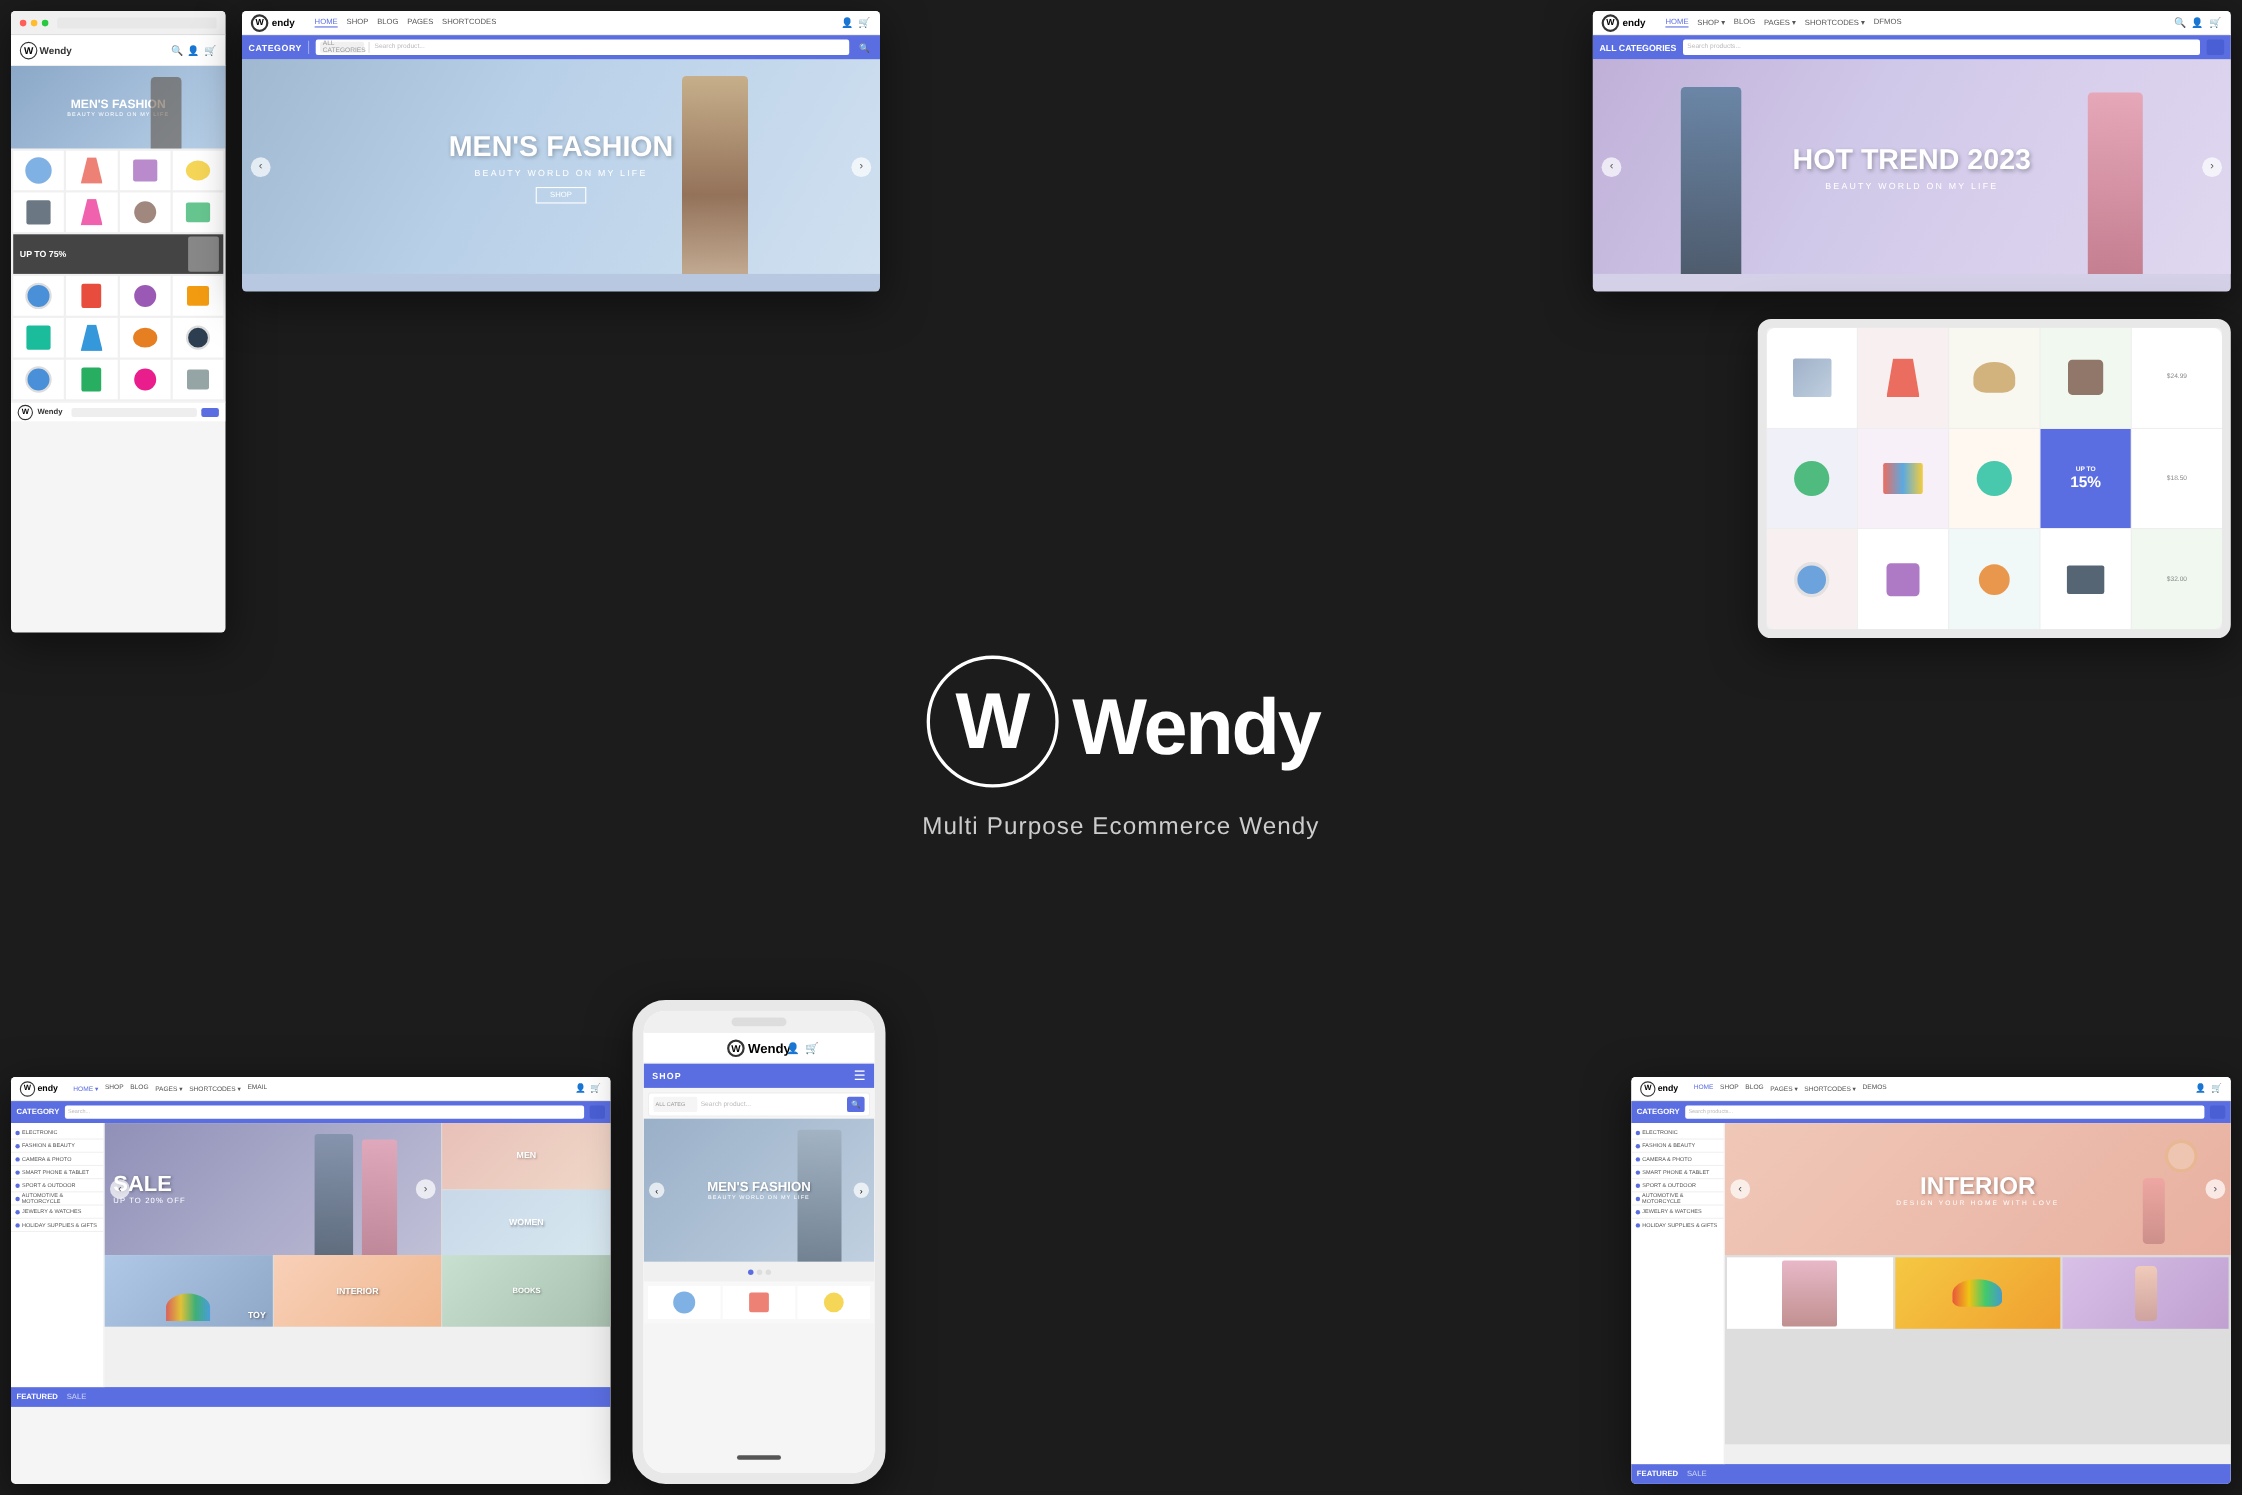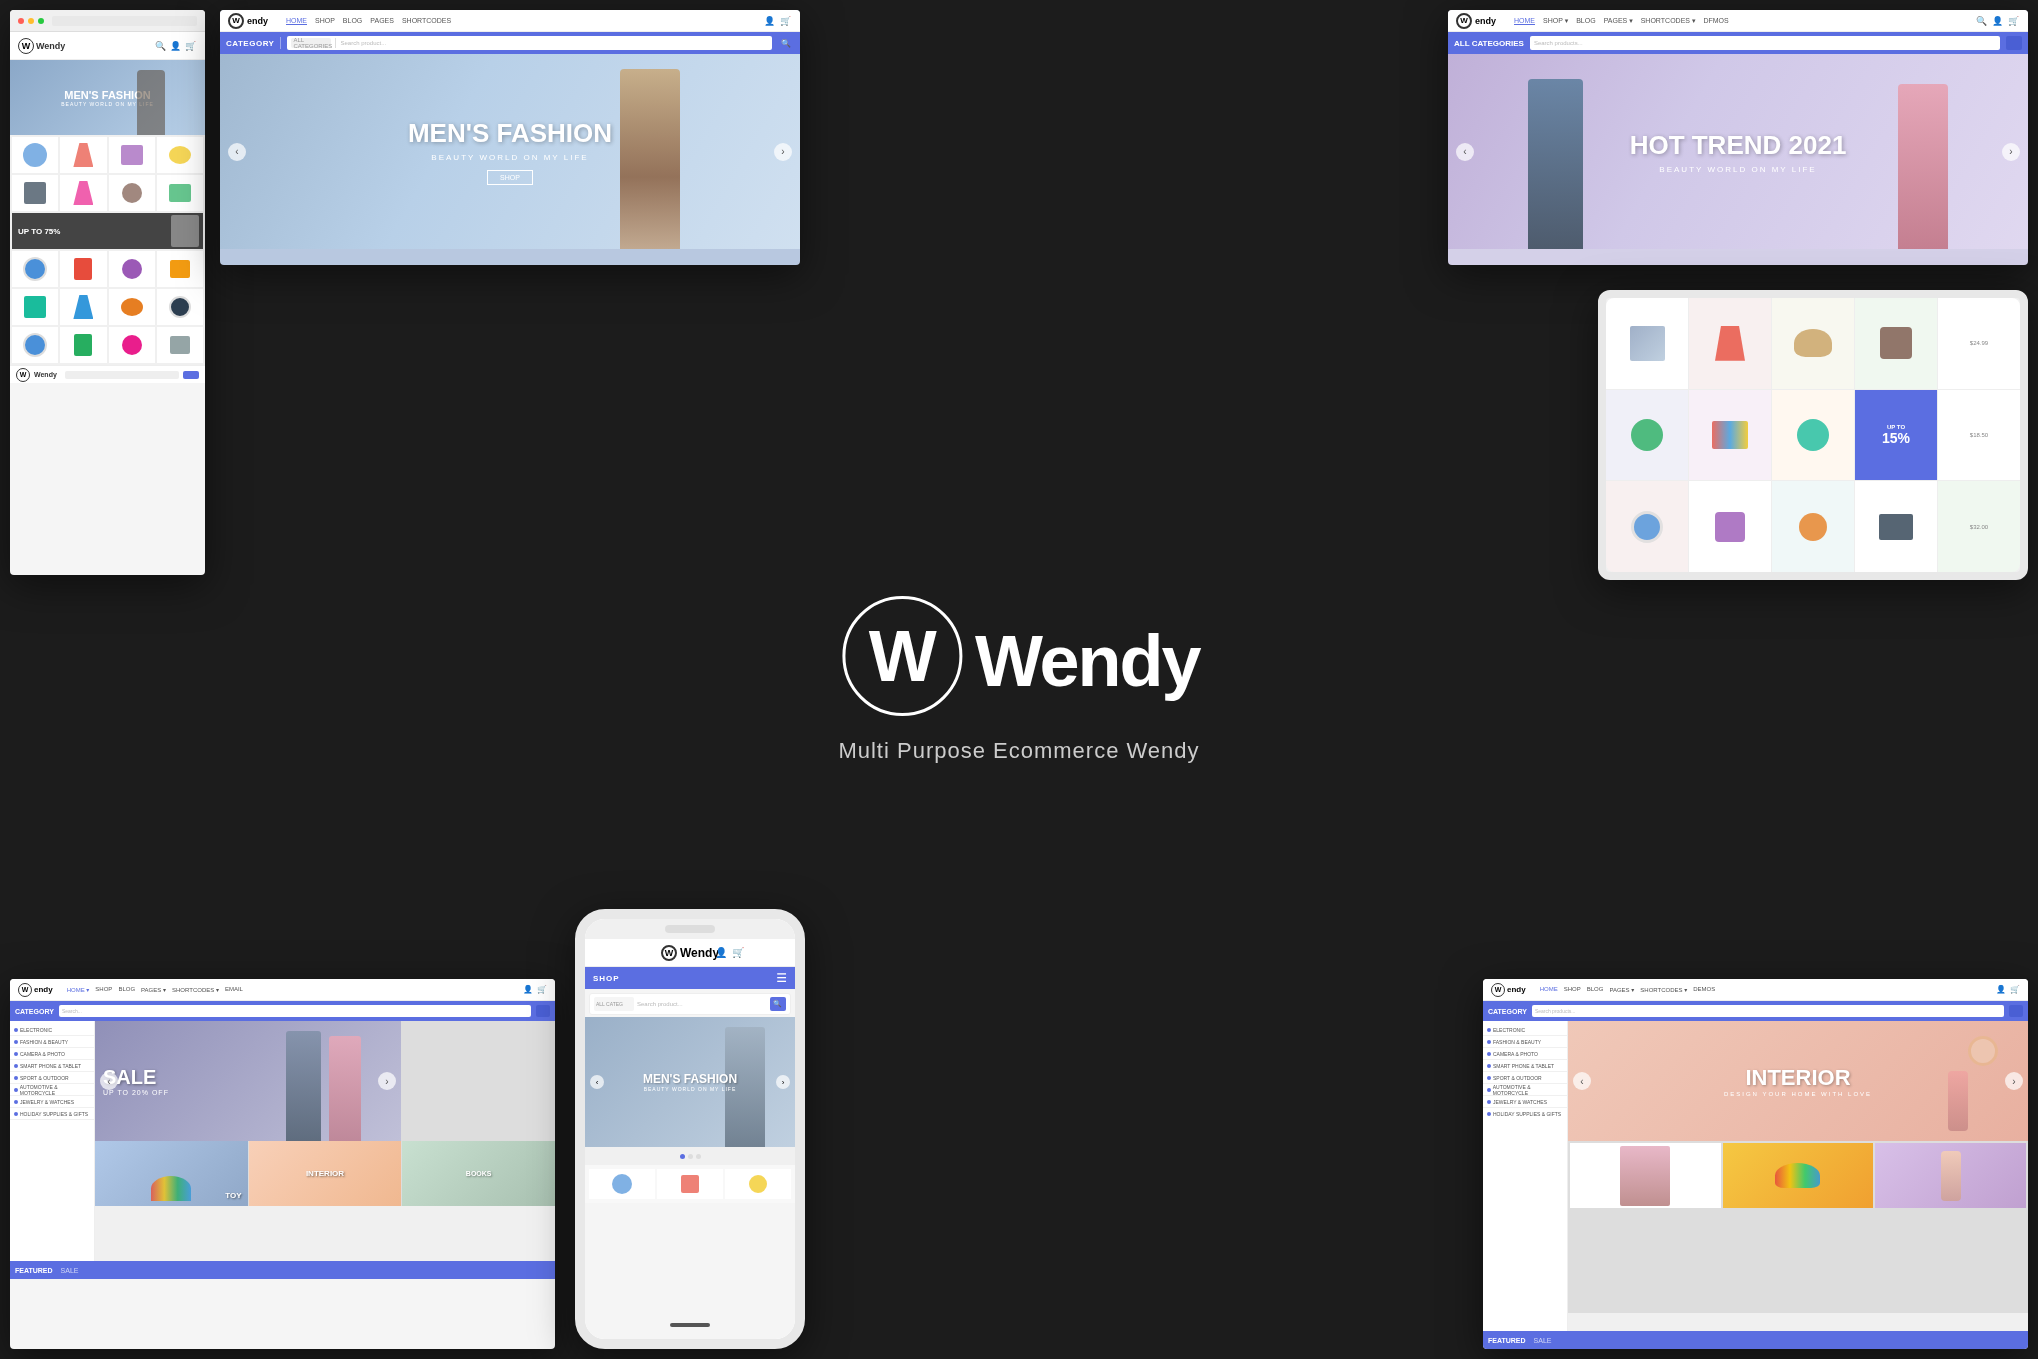--- a/index.html
+++ b/index.html
@@ -430,21 +430,21 @@
       <span style="font-size:6px;color:#bbb;">Search products...</span>
     </div>
     <div style="width:16px;height:14px;background:#4a5fd4;border-radius:2px;"></div>
   </div>
 
   <div style="height:195px;background:linear-gradient(120deg,#c0b0d8 0%,#d0c8e8 40%,#e0d8f0 100%);position:relative;display:flex;align-items:center;justify-content:center;overflow:hidden;">
 
     <div style="position:absolute;bottom:0;left:80px;width:55px;height:170px;background:linear-gradient(to bottom,#6080a0,#405060);border-radius:4px 4px 0 0;opacity:0.9;"></div>
     <div style="position:absolute;bottom:0;right:80px;width:50px;height:165px;background:linear-gradient(to bottom,#e8a0b0,#c07080);border-radius:4px 4px 0 0;opacity:0.85;"></div>
     <div style="text-align:center;color:white;z-index:2;">
-      <div style="font-size:26px;font-weight:900;text-shadow:1px 1px 4px rgba(0,0,0,0.3);">HOT TREND 2021</div>
+      <div style="font-size:26px;font-weight:900;text-shadow:1px 1px 4px rgba(0,0,0,0.3);">HOT TREND 2023</div>
       <div style="font-size:8px;letter-spacing:2px;margin-top:4px;">BEAUTY WORLD ON MY LIFE</div>
     </div>
     <div class="hero-arrow hero-arrow-left">‹</div>
     <div class="hero-arrow hero-arrow-right">›</div>
   </div>
 </div>
 
 <div class="preview-card preview-tablet" style="background:#f0f0f0;">
   <div style="border-radius:8px;overflow:hidden;height:100%;background:white;">
     <div style="display:grid;grid-template-columns:repeat(5,1fr);grid-template-rows:repeat(3,1fr);gap:1px;background:#eee;height:100%;">
@@ -578,20 +578,28 @@
             <div style="font-size:20px;font-weight:900;text-shadow:1px 1px 3px rgba(0,0,0,0.4);">SALE</div>
             <div style="font-size:7px;letter-spacing:1px;">UP TO 20% OFF</div>
           </div>
 
           <div style="position:absolute;bottom:0;right:80px;width:35px;height:110px;background:linear-gradient(to bottom,#8090a8,#506070);border-radius:3px 3px 0 0;opacity:0.85;"></div>
           <div style="position:absolute;bottom:0;right:40px;width:32px;height:105px;background:linear-gradient(to bottom,#e8a8b8,#c08090);border-radius:3px 3px 0 0;opacity:0.85;"></div>
           <div class="hero-arrow" style="left:5px;top:50%;transform:translateY(-50%);">‹</div>
           <div class="hero-arrow" style="right:5px;top:50%;transform:translateY(-50%);">›</div>
         </div>
 
+        <div style="display:flex;flex-direction:column;gap:1px;background:#ddd;">
+          <div style="flex:1;background:linear-gradient(135deg,#e8c0b8,#f0d8c8);display:flex;align-items:center;justify-content:center;">
+            <div style="font-size:8px;font-weight:bold;color:white;text-shadow:1px 1px 2px rgba(0,0,0,0.3);">MEN</div>
+          </div>
+          <div style="flex:1;background:linear-gradient(135deg,#c8d8e8,#d8e8f0);display:flex;align-items:center;justify-content:center;">
+            <div style="font-size:8px;font-weight:bold;color:white;text-shadow:1px 1px 2px rgba(0,0,0,0.3);">WOMEN</div>
+          </div>
+        </div>
       </div>
 
       <div style="display:grid;grid-template-columns:repeat(3,1fr);gap:1px;background:#ddd;height:65px;">
         <div style="background:linear-gradient(135deg,#b0c8e8,#90a8c8);display:flex;align-items:flex-end;justify-content:flex-end;padding:20px;overflow:hidden;position:relative;">
 
           <div style="position:absolute;bottom:5px;left:50%;transform:translateX(-50%);width:40px;height:25px;border-radius:50% 50% 0 0;background:linear-gradient(90deg,#e74c3c,#f1c40f,#27ae60,#3498db);opacity:0.8;"></div>
           <span style="font-size:8px;font-weight:bold;color:white;z-index:2;text-shadow:1px 1px 2px rgba(0,0,0,0.5);position:absolute;bottom:6px;right:6px;">TOY</span>
         </div>
         <div style="background:linear-gradient(135deg,#f8d0b8,#f0b890);display:flex;align-items:center;justify-content:center;position:relative;">
           <span style="font-size:8px;font-weight:bold;color:white;text-shadow:1px 1px 2px rgba(0,0,0,0.5);">INTERIOR</span>

